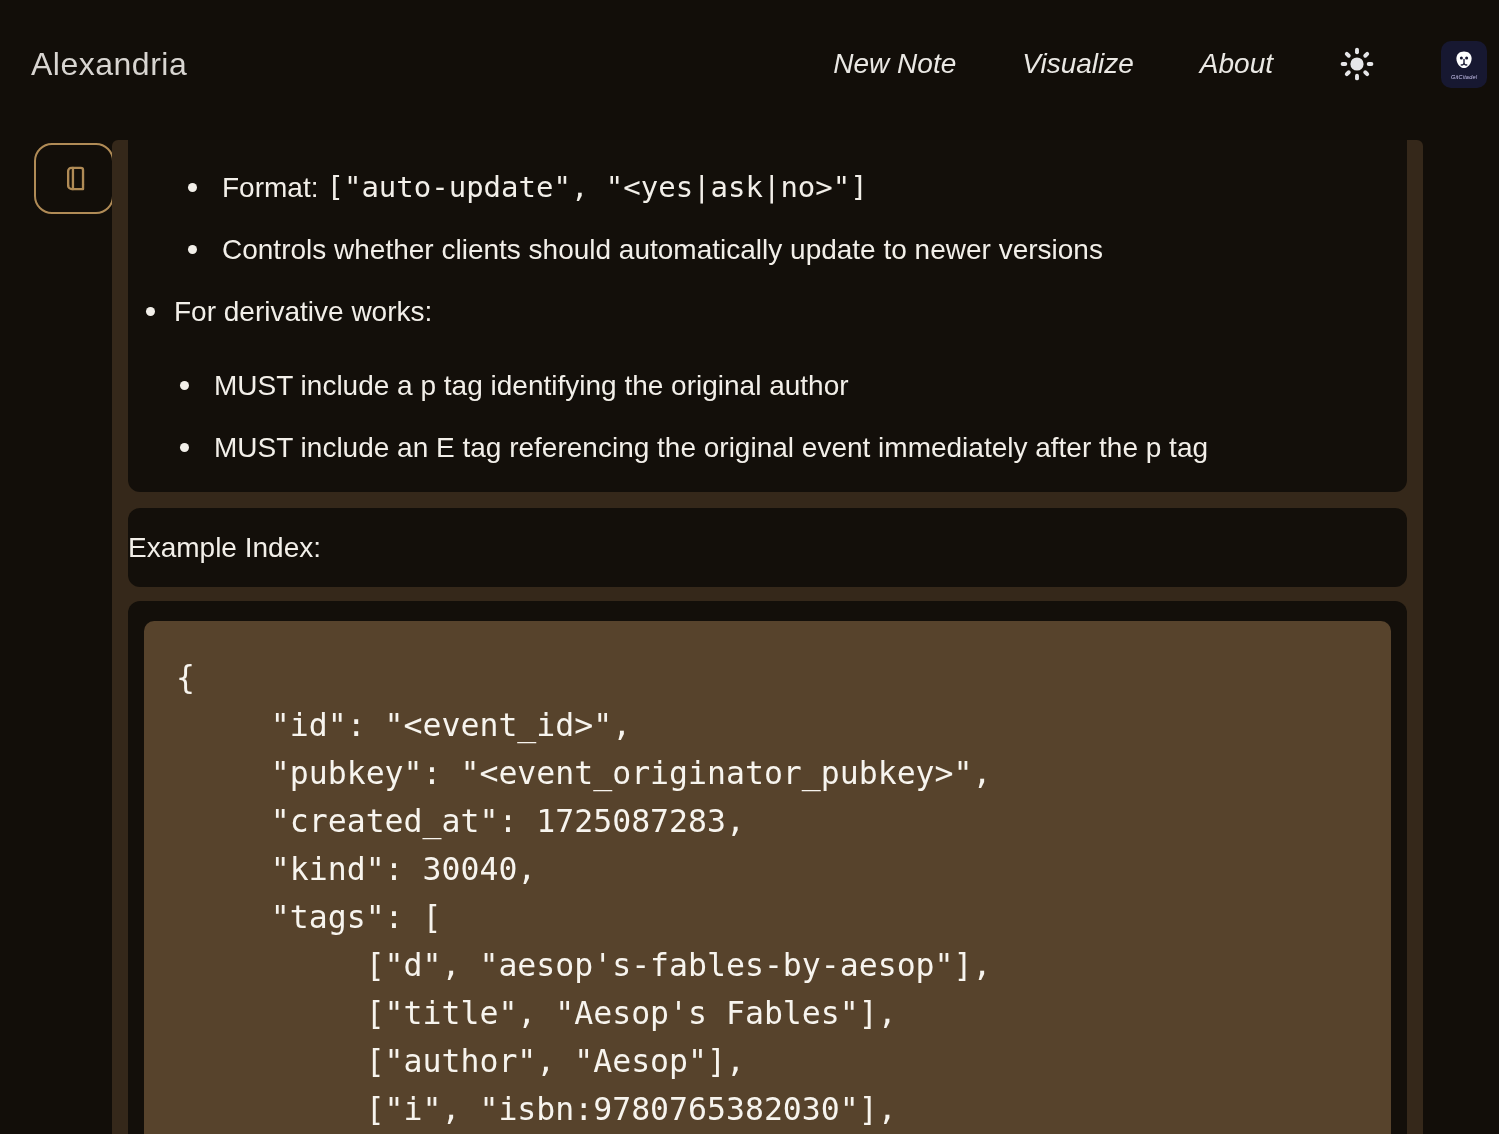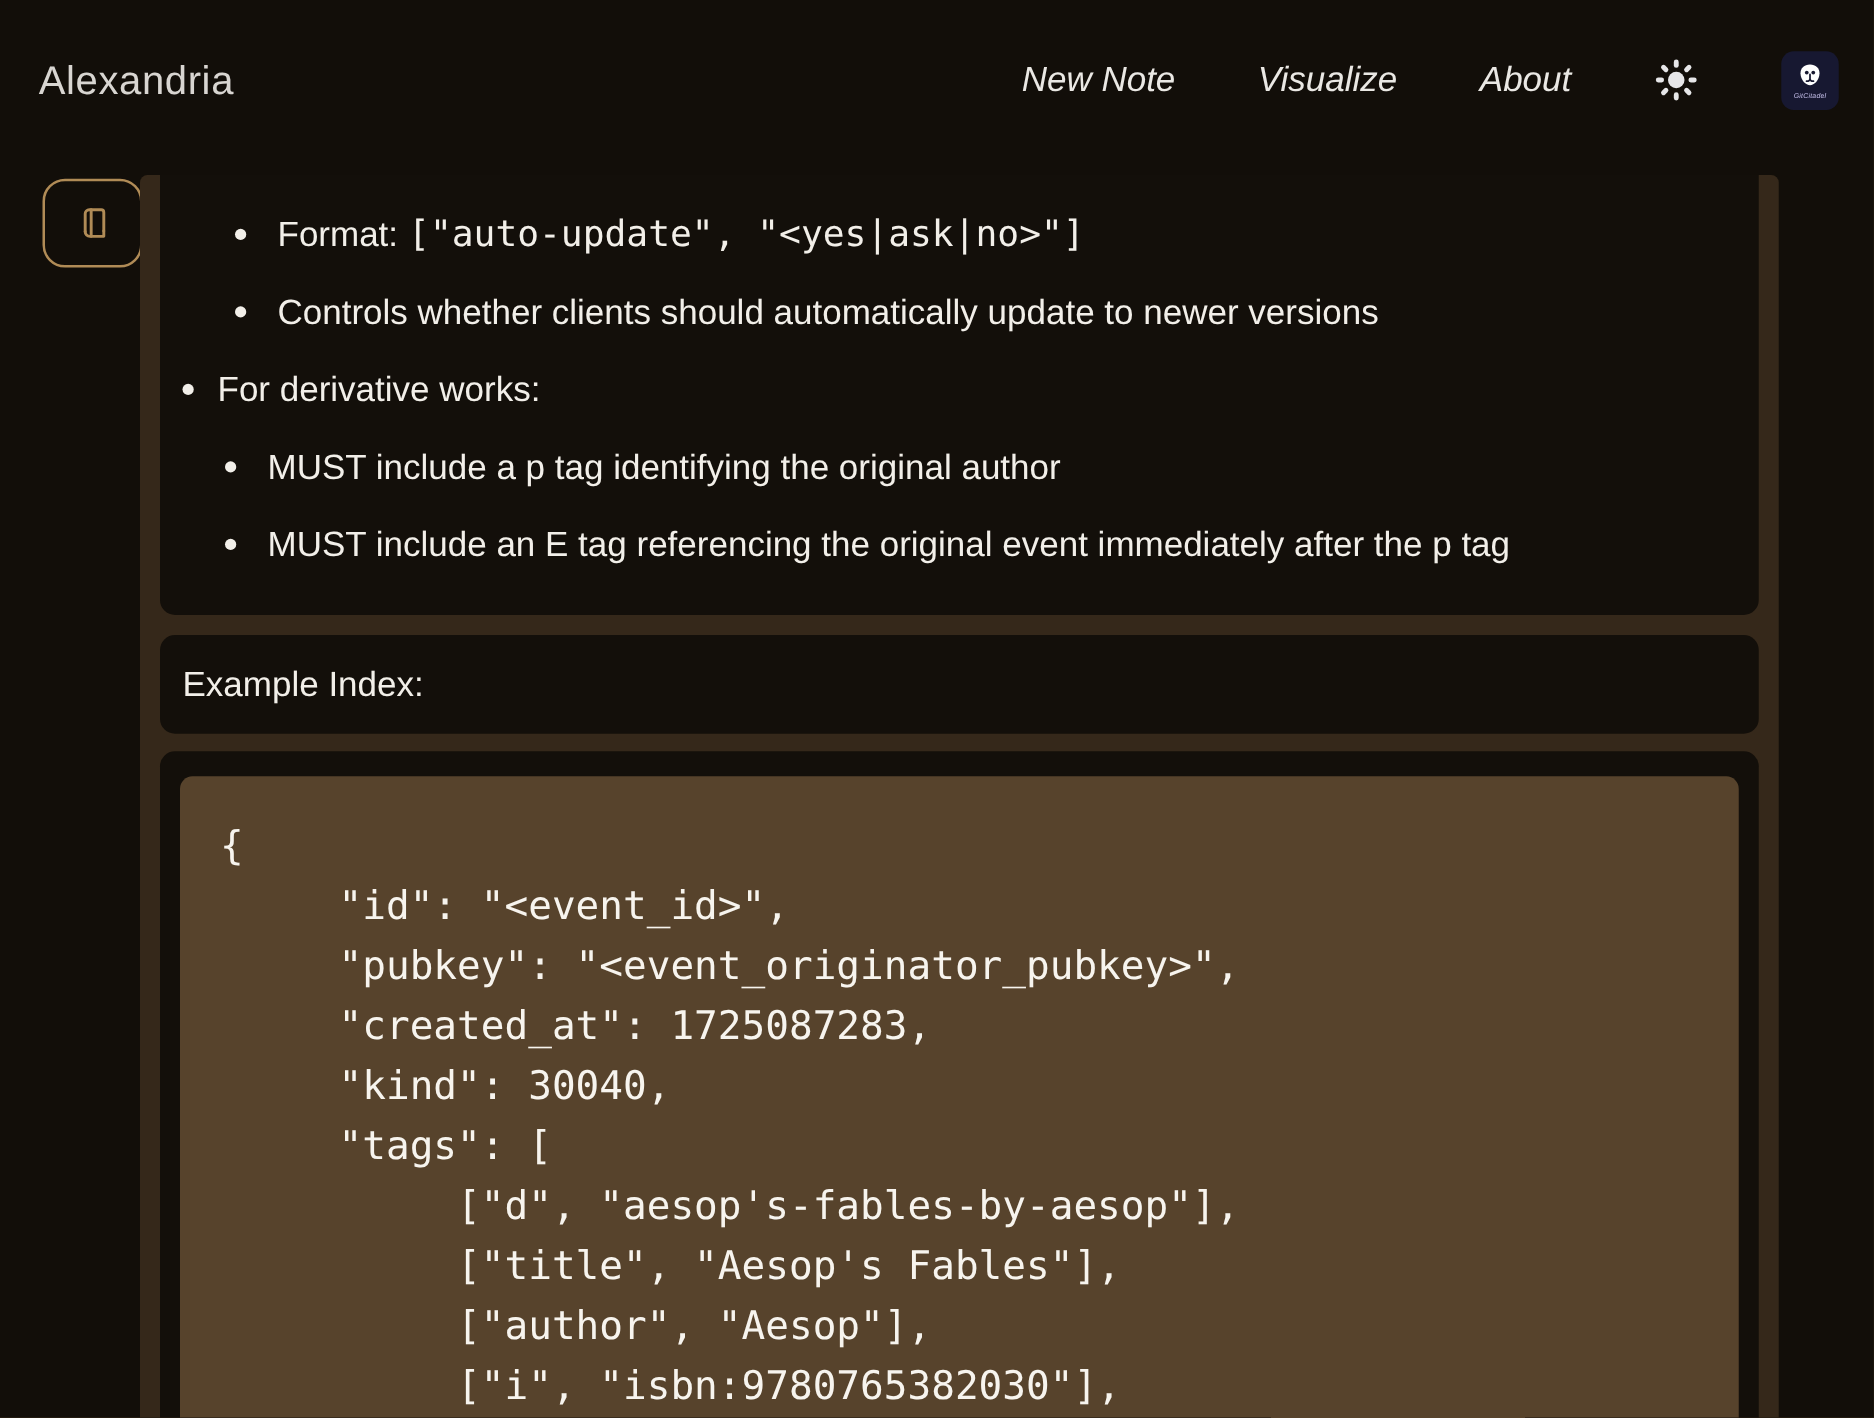--- a/index.html
+++ b/index.html
@@ -19,21 +19,21 @@
   html,body{width:1499px;height:1134px;overflow:hidden;}
   body{
     background:var(--page_bg);
     font-family:"Liberation Sans", sans-serif;
     color:var(--text_primary);
     position:relative;
   }
   
   .header{
     display:flex;align-items:center;
-    height:128px;padding:0 28px 0 31px;
+    height:128px;padding:0 12px 0 31px;
   }
   .brand{
     font-size:32px;color:var(--brand_text);letter-spacing:.5px;
   }
   .nav{
     margin-left:auto;display:flex;align-items:center;gap:66px;
   }
   .nav a{
     text-decoration:none;color:var(--nav_text);font-size:28px;cursor:pointer;font-style:italic;
   }
@@ -68,21 +68,20 @@
   }
   .card-rules{
     border-radius:0 0 12px 12px;
     height:352px;
     padding-top:30px;
     overflow:hidden;
   }
   .card-example{
     margin-top:16px;height:79px;
     display:flex;align-items:center;
-    padding-left:18px;
     font-size:28px;
   }
   .card-code{
     margin-top:14px;height:620px;
     padding:20px 16px;
   }
   
   ul{list-style:none;}
   li{
     position:relative;
@@ -90,21 +89,21 @@
     margin-bottom:27px;
   }
   li::before{
     content:"";position:absolute;width:9px;height:9px;border-radius:50%;
     background:var(--text_primary);top:13px;
   }
   .lvl1 > li{padding-left:46px;}
   .lvl1 > li::before{left:18px;}
   .lvl2-top > li{padding-left:94px;}
   .lvl2-top > li::before{left:60px;}
-  .lvl2-nested{margin-top:27px;}
+  .lvl2-nested{margin-top:39px;}
   .lvl2-nested > li{padding-left:40px;}
   .lvl2-nested > li::before{left:6px;}
   .lvl2-nested > li:last-child{margin-bottom:0;}
   .inline-code{
     font-family:"DejaVu Sans Mono", monospace;
     font-size:29px;
     margin-left:8px;
   }
   
   .code-block{

